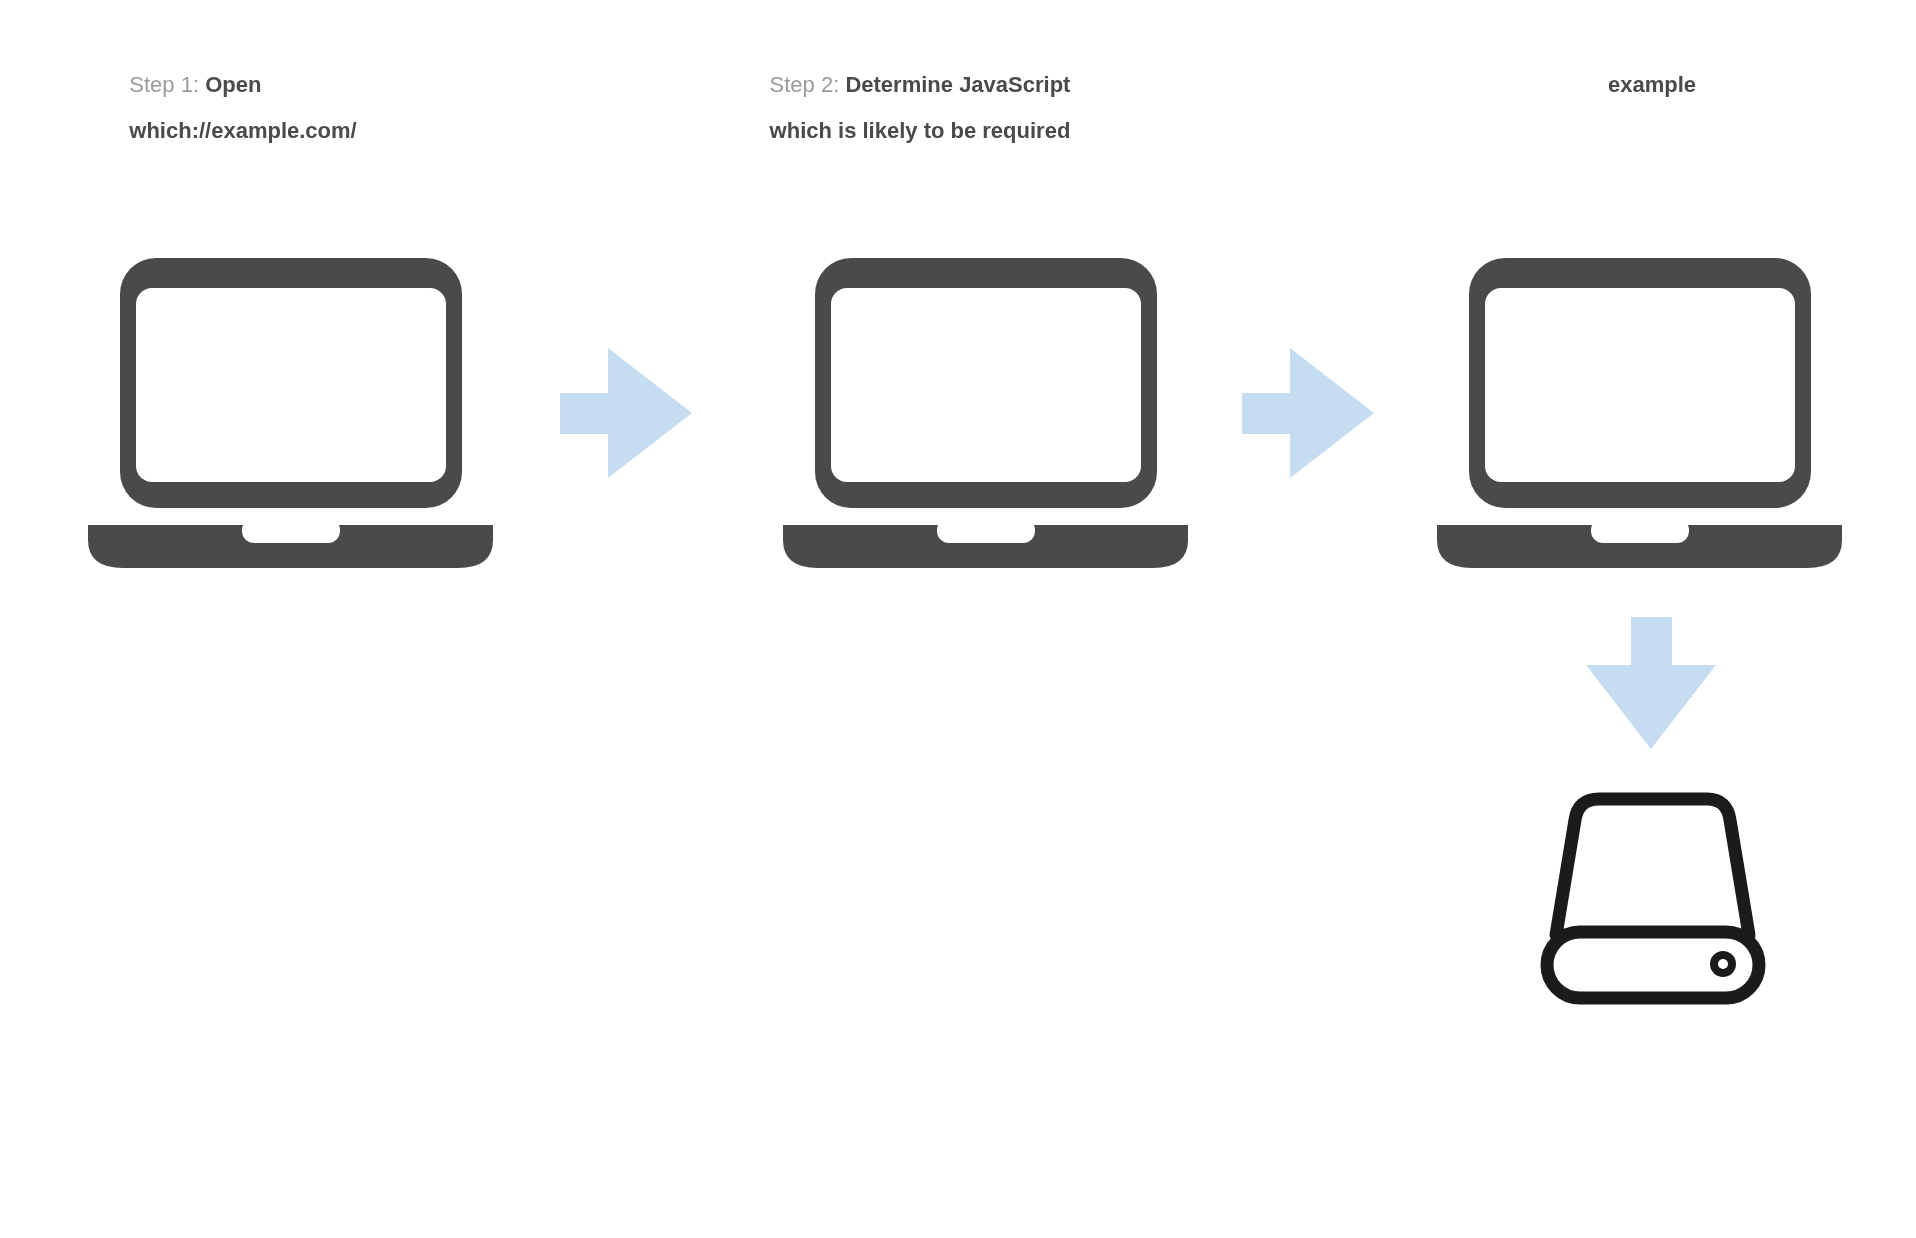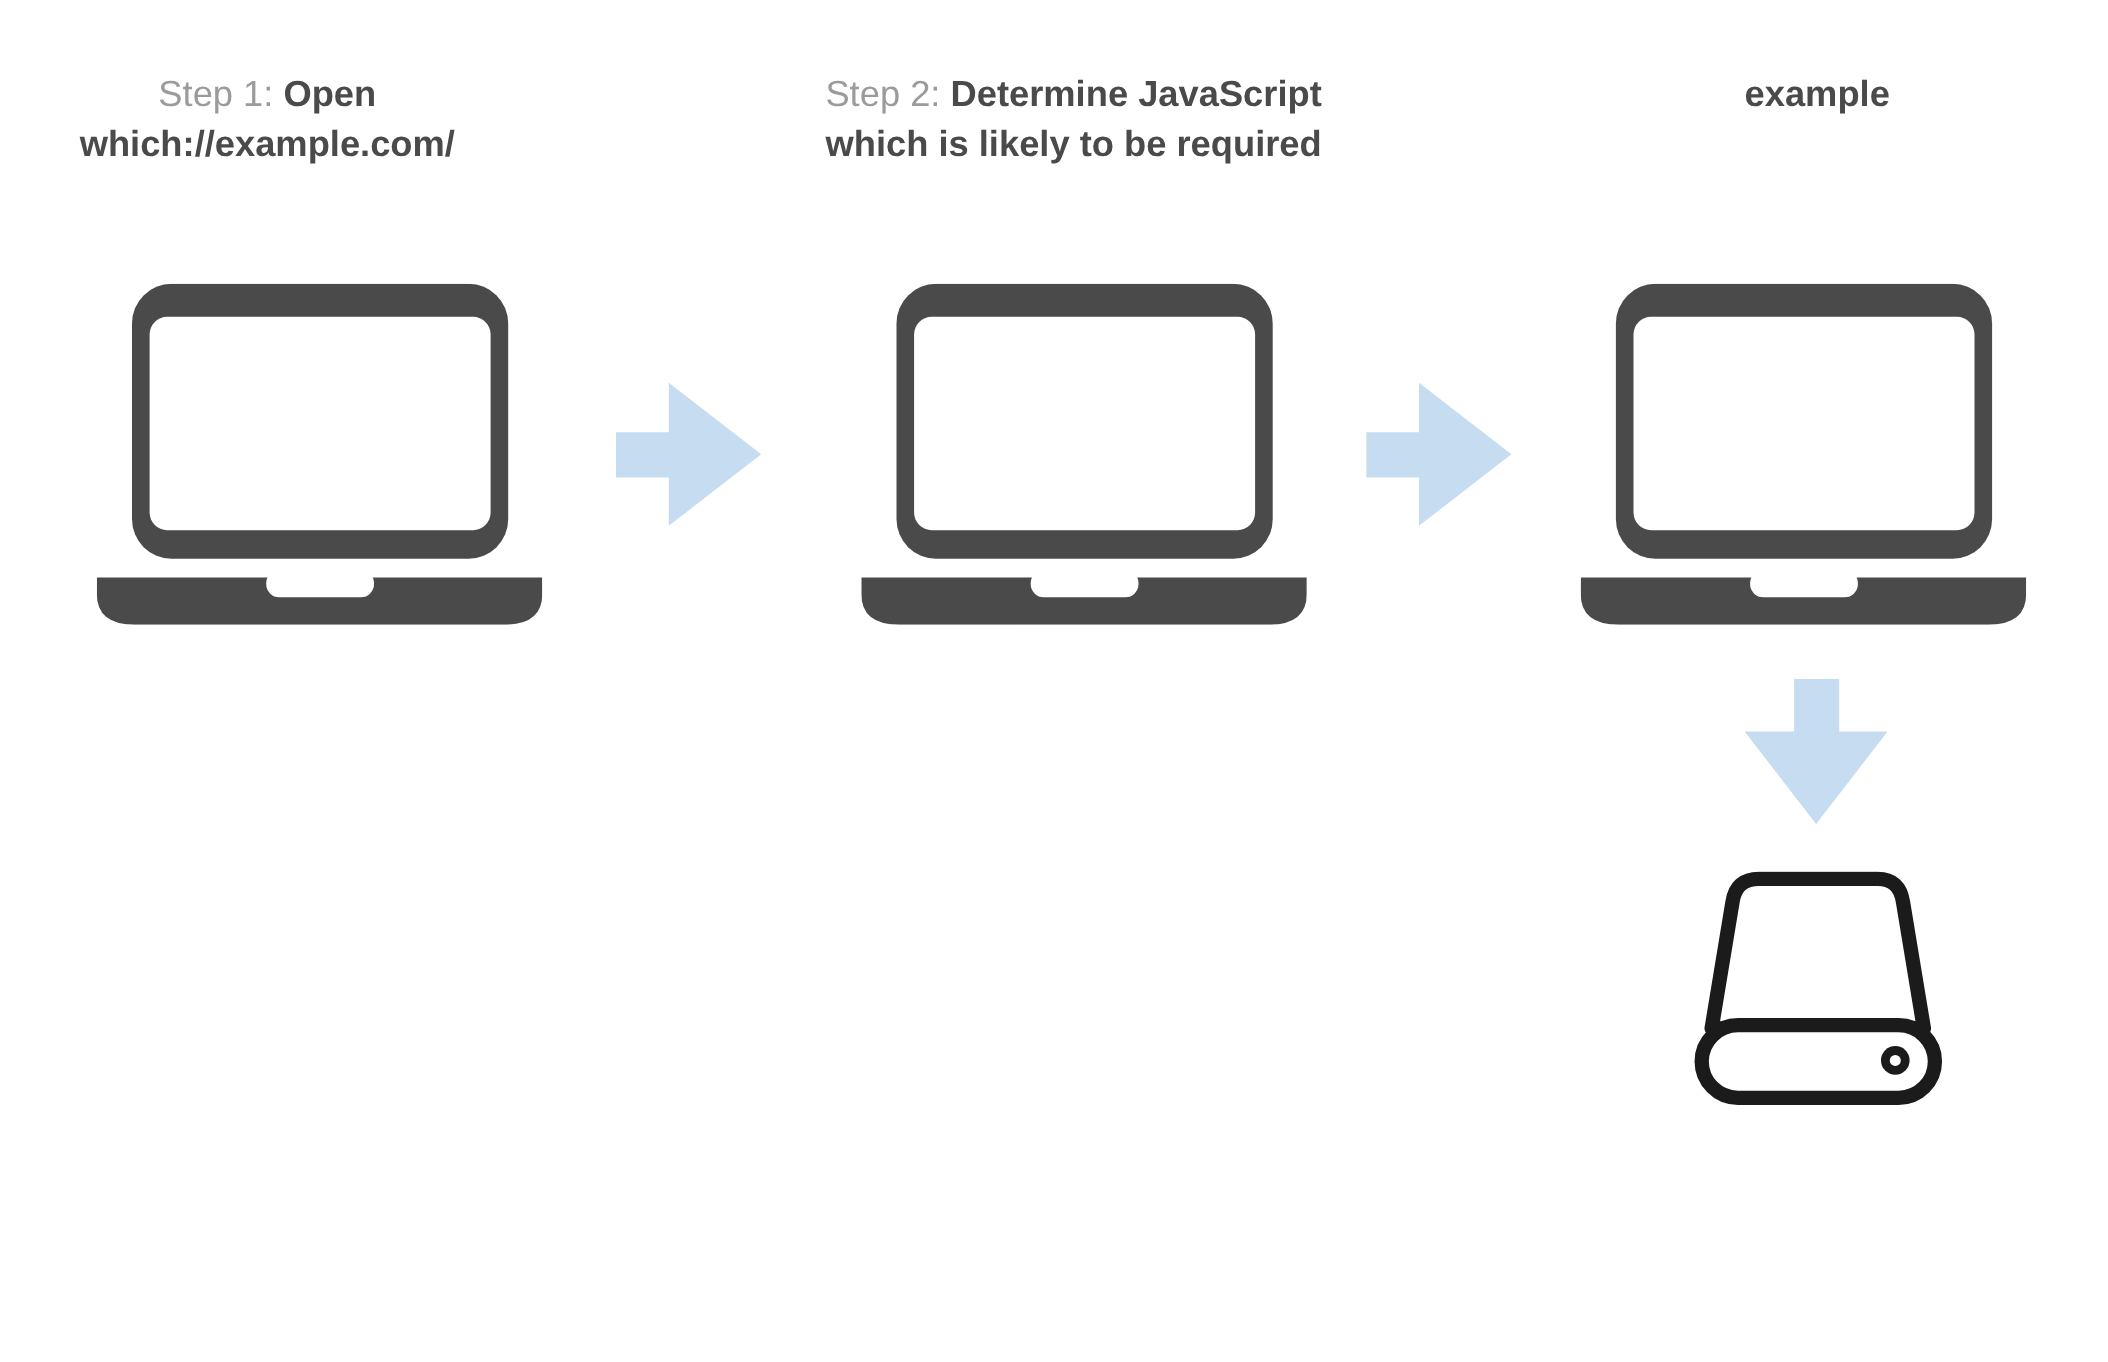--- a/index.html
+++ b/index.html
@@ -16,22 +16,22 @@
     position: relative;
     width: 1916px;
     height: 1238px;
     background: var(--bg);
     font-family: "Liberation Sans", sans-serif;
     overflow: hidden;
   }
   .caption {
     position: absolute;
     transform: translateX(-50%);
-    text-align: center;
-    font-size: 33px;
+    text-align: left;
+    font-size: 22px;
     line-height: 46px;
     white-space: nowrap;
   }
   .cap-prefix { color: var(--label); font-weight: 400; }
   .cap-bold   { color: var(--text);  font-weight: 700; }
   .icon { position: absolute; }
   .icon svg { display: block; }
   .laptop-dark { fill: var(--laptop); }
   .fill-white  { fill: #ffffff; }
   .arrow-fill  { fill: var(--arrow); }
@@ -41,21 +41,21 @@
 </head>
 <body>
 
 <div class="canvas">
 
   <div class="caption" style="left:243px; top:62px;">
     <div class="cap-line"><span class="cap-prefix">Step 1:</span> <span class="cap-bold">Open</span></div>
     <div class="cap-line cap-bold">which://example.com/</div>
   </div>
 
-  <div class="caption" style="left:976px; top:62px;">
+  <div class="caption" style="left:920px; top:62px;">
     <div class="cap-line"><span class="cap-prefix">Step 2:</span> <span class="cap-bold">Determine JavaScript</span></div>
     <div class="cap-line cap-bold">which is likely to be required</div>
   </div>
 
   <div class="caption" style="left:1652px; top:62px;">
     <div class="cap-line cap-bold">example</div>
   </div>
 
   <div class="icon" style="left:88px; top:258px;">
     <svg width="405" height="310" viewBox="0 0 405 310">

